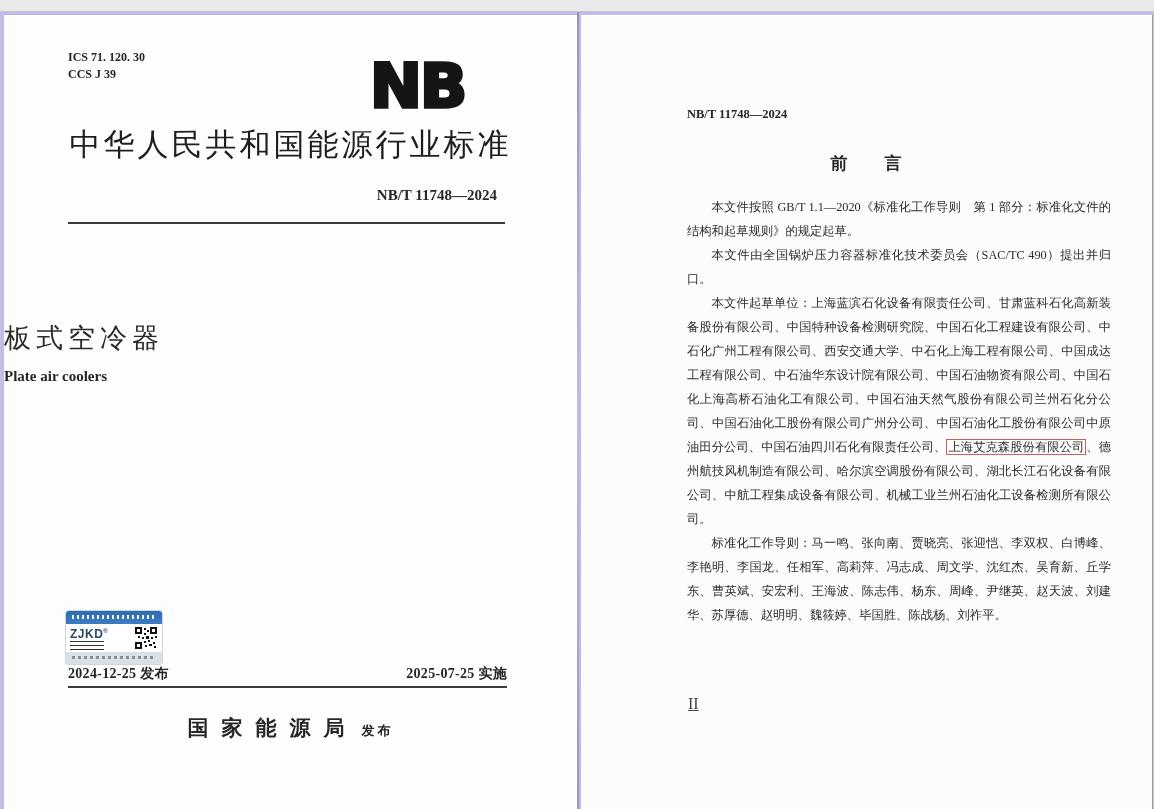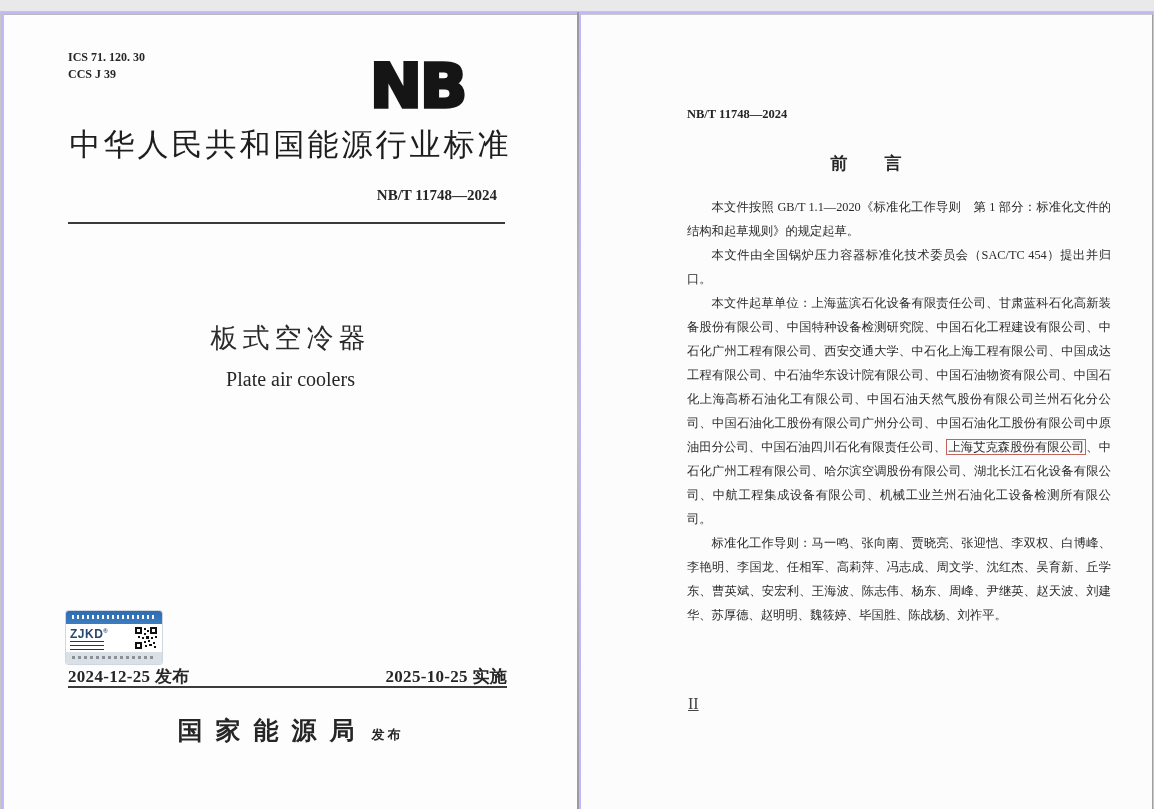--- a/index.html
+++ b/index.html
@@ -18,45 +18,45 @@
   .ics{left:64px;top:34px;font-weight:bold;font-size:12px;line-height:17px;}
   .nb-logo{
     left:366px;top:40px;font-family:"DejaVu Sans","Liberation Sans",sans-serif;
     font-size:62px;font-weight:900;letter-spacing:-2px;line-height:62px;color:#151515;
     -webkit-text-stroke:3.5px #151515;transform:scaleY(0.98);
   }
   .std-title{left:0;right:0;top:109px;text-align:center;font-size:31px;font-weight:normal;letter-spacing:3px;color:#1e1e1e;}
   .std-no{right:80px;top:172px;font-size:15px;font-weight:bold;}
   .rule{height:2px;background:#3b3b3b;}
   .rule1{left:64px;top:207px;width:437px;}
-  .doc-title{left:0;right:0;top:305px;text-align:center;font-size:27px;letter-spacing:5px;
+  .doc-title{left:0;right:0;top:305px;font-size:27px;letter-spacing:5px;
     font-family:"Liberation Sans","DejaVu Sans",sans-serif;font-weight:500;color:#2a2a2a;}
-  .doc-title-en{left:0;right:0;top:353px;text-align:center;font-size:20px;font-weight:normal;}
+  .doc-title-en{left:0;right:0;top:353px;text-align:left;font-size:15px;font-weight:bold;}
 
   
   .stamp{left:62px;top:596px;width:96px;height:53px;border-radius:3px;overflow:hidden;
     box-shadow:0 0 0 1px #cfd6dd;background:#fff;font-family:"Liberation Sans","DejaVu Sans",sans-serif;}
   .stamp-top{height:13px;background:linear-gradient(180deg,#2e6cb0,#3c7cc0);position:relative;}
   .stamp-top-dots{position:absolute;left:6px;right:6px;top:4px;height:4px;
     background:repeating-linear-gradient(90deg,rgba(255,255,255,.95) 0 2px,rgba(255,255,255,0) 2px 5px);}
   .stamp-mid{height:28px;display:flex;align-items:center;padding:0 4px;gap:4px;}
   .stamp-brand{font-size:12px;font-weight:bold;color:#28486e;letter-spacing:.5px;line-height:10px;}
   .stamp-brand sup{font-size:6px;}
   .stamp-bars{width:34px;height:9px;margin-top:2px;
     background:repeating-linear-gradient(0deg,#333 0 1.5px,transparent 1.5px 4px);}
   .stamp-qr{margin-left:auto;}
   .stamp-bot{height:12px;background:#d9e0e6;position:relative;}
   .stamp-bot-dots{position:absolute;left:6px;right:6px;top:4px;height:3px;
     background:repeating-linear-gradient(90deg,#8a9098 0 3px,transparent 3px 6px);}
 
   .date-row{left:64px;right:70px;top:650px;display:flex;justify-content:space-between;
-    font-size:17px;font-weight:bold;letter-spacing:.3px;}
+    font-size:14px;font-weight:bold;letter-spacing:.3px;}
   .rule2{left:64px;top:671px;width:439px;}
   .issuer{left:0;right:0;top:699px;text-align:center;white-space:nowrap;}
-  .issuer-auth{font-size:25px;font-weight:bold;letter-spacing:13px;}
+  .issuer-auth{font-size:21px;font-weight:bold;letter-spacing:13px;}
   .issuer-action{font-size:13px;font-weight:bold;letter-spacing:3px;}
 
   
   .hdr-no{left:106px;top:92px;font-size:12.5px;font-weight:bold;}
   .foreword-title{left:0;right:0;top:137px;text-align:center;font-size:17px;font-weight:bold;letter-spacing:1px;}
   .fw-body{left:106px;width:424px;top:180px;font-size:12.3px;line-height:24px;text-align:justify;color:#2b2b2b;}
   .fw-body p{margin:0;text-indent:2em;}
   .hl-box{border:1px solid #c0655c;padding:0 1px;}
   .pageno{left:107px;top:680px;font-size:16px;color:#444;text-decoration:underline;}
 </style>
@@ -116,42 +116,42 @@
             <rect x="20" y="20" width="2" height="2" fill="#111"></rect>
         </svg>
       </div>
       <div class="stamp-bot">
         <div class="stamp-bot-dots"></div>
       </div>
     </div>
 
     <div class="abs date-row">
       <span><span>2024-12-25</span> <span>发布</span></span>
-      <span><span>2025-10-25</span> <span>实施</span></span>
+      <span><span>2025-07-25</span> <span>实施</span></span>
     </div>
 
     <div class="abs rule rule2"></div>
 
     <div class="abs issuer">
       <span class="issuer-auth">国家能源局</span>
       <span class="issuer-action">发布</span>
     </div>
   </div>
 
   <div class="seam"></div>
 
   <div class="page page-right">
 
     <div class="abs hdr-no">NB/T 11748—2024</div>
 
     <div class="abs foreword-title">前　　言</div>
 
     <div class="abs fw-body">
       <p>本文件按照 GB/T 1.1—2020《标准化工作导则　第 1 部分：标准化文件的结构和起草规则》的规定起草。</p>
-      <p>本文件由全国锅炉压力容器标准化技术委员会（SAC/TC 454）提出并归口。</p>
-      <p><span>本文件起草单位：上海蓝滨石化设备有限责任公司、甘肃蓝科石化高新装备股份有限公司、中国特种设备检测研究院、中国石化工程建设有限公司、中石化广州工程有限公司、西安交通大学、中石化上海工程有限公司、中国成达工程有限公司、中石油华东设计院有限公司、中国石油物资有限公司、中国石化上海高桥石油化工有限公司、中国石油天然气股份有限公司兰州石化分公司、中国石油化工股份有限公司广州分公司、中国石油化工股份有限公司中原油田分公司、中国石油四川石化有限责任公司、</span><span class="hl-box">上海艾克森股份有限公司</span><span>、中石化广州工程有限公司、哈尔滨空调股份有限公司、湖北长江石化设备有限公司、中航工程集成设备有限公司、机械工业兰州石油化工设备检测所有限公司。</span></p>
+      <p>本文件由全国锅炉压力容器标准化技术委员会（SAC/TC 490）提出并归口。</p>
+      <p><span>本文件起草单位：上海蓝滨石化设备有限责任公司、甘肃蓝科石化高新装备股份有限公司、中国特种设备检测研究院、中国石化工程建设有限公司、中石化广州工程有限公司、西安交通大学、中石化上海工程有限公司、中国成达工程有限公司、中石油华东设计院有限公司、中国石油物资有限公司、中国石化上海高桥石油化工有限公司、中国石油天然气股份有限公司兰州石化分公司、中国石油化工股份有限公司广州分公司、中国石油化工股份有限公司中原油田分公司、中国石油四川石化有限责任公司、</span><span class="hl-box">上海艾克森股份有限公司</span><span>、德州航技风机制造有限公司、哈尔滨空调股份有限公司、湖北长江石化设备有限公司、中航工程集成设备有限公司、机械工业兰州石油化工设备检测所有限公司。</span></p>
       <p>标准化工作导则：马一鸣、张向南、贾晓亮、张迎恺、李双权、白博峰、李艳明、李国龙、任相军、高莉萍、冯志成、周文学、沈红杰、吴育新、丘学东、曹英斌、安宏利、王海波、陈志伟、杨东、周峰、尹继英、赵天波、刘建华、苏厚德、赵明明、魏筱婷、毕国胜、陈战杨、刘祚平。</p>
     </div>
 
     <div class="abs pageno">II</div>
   </div>
 
 </div>
 
 </body></html>

